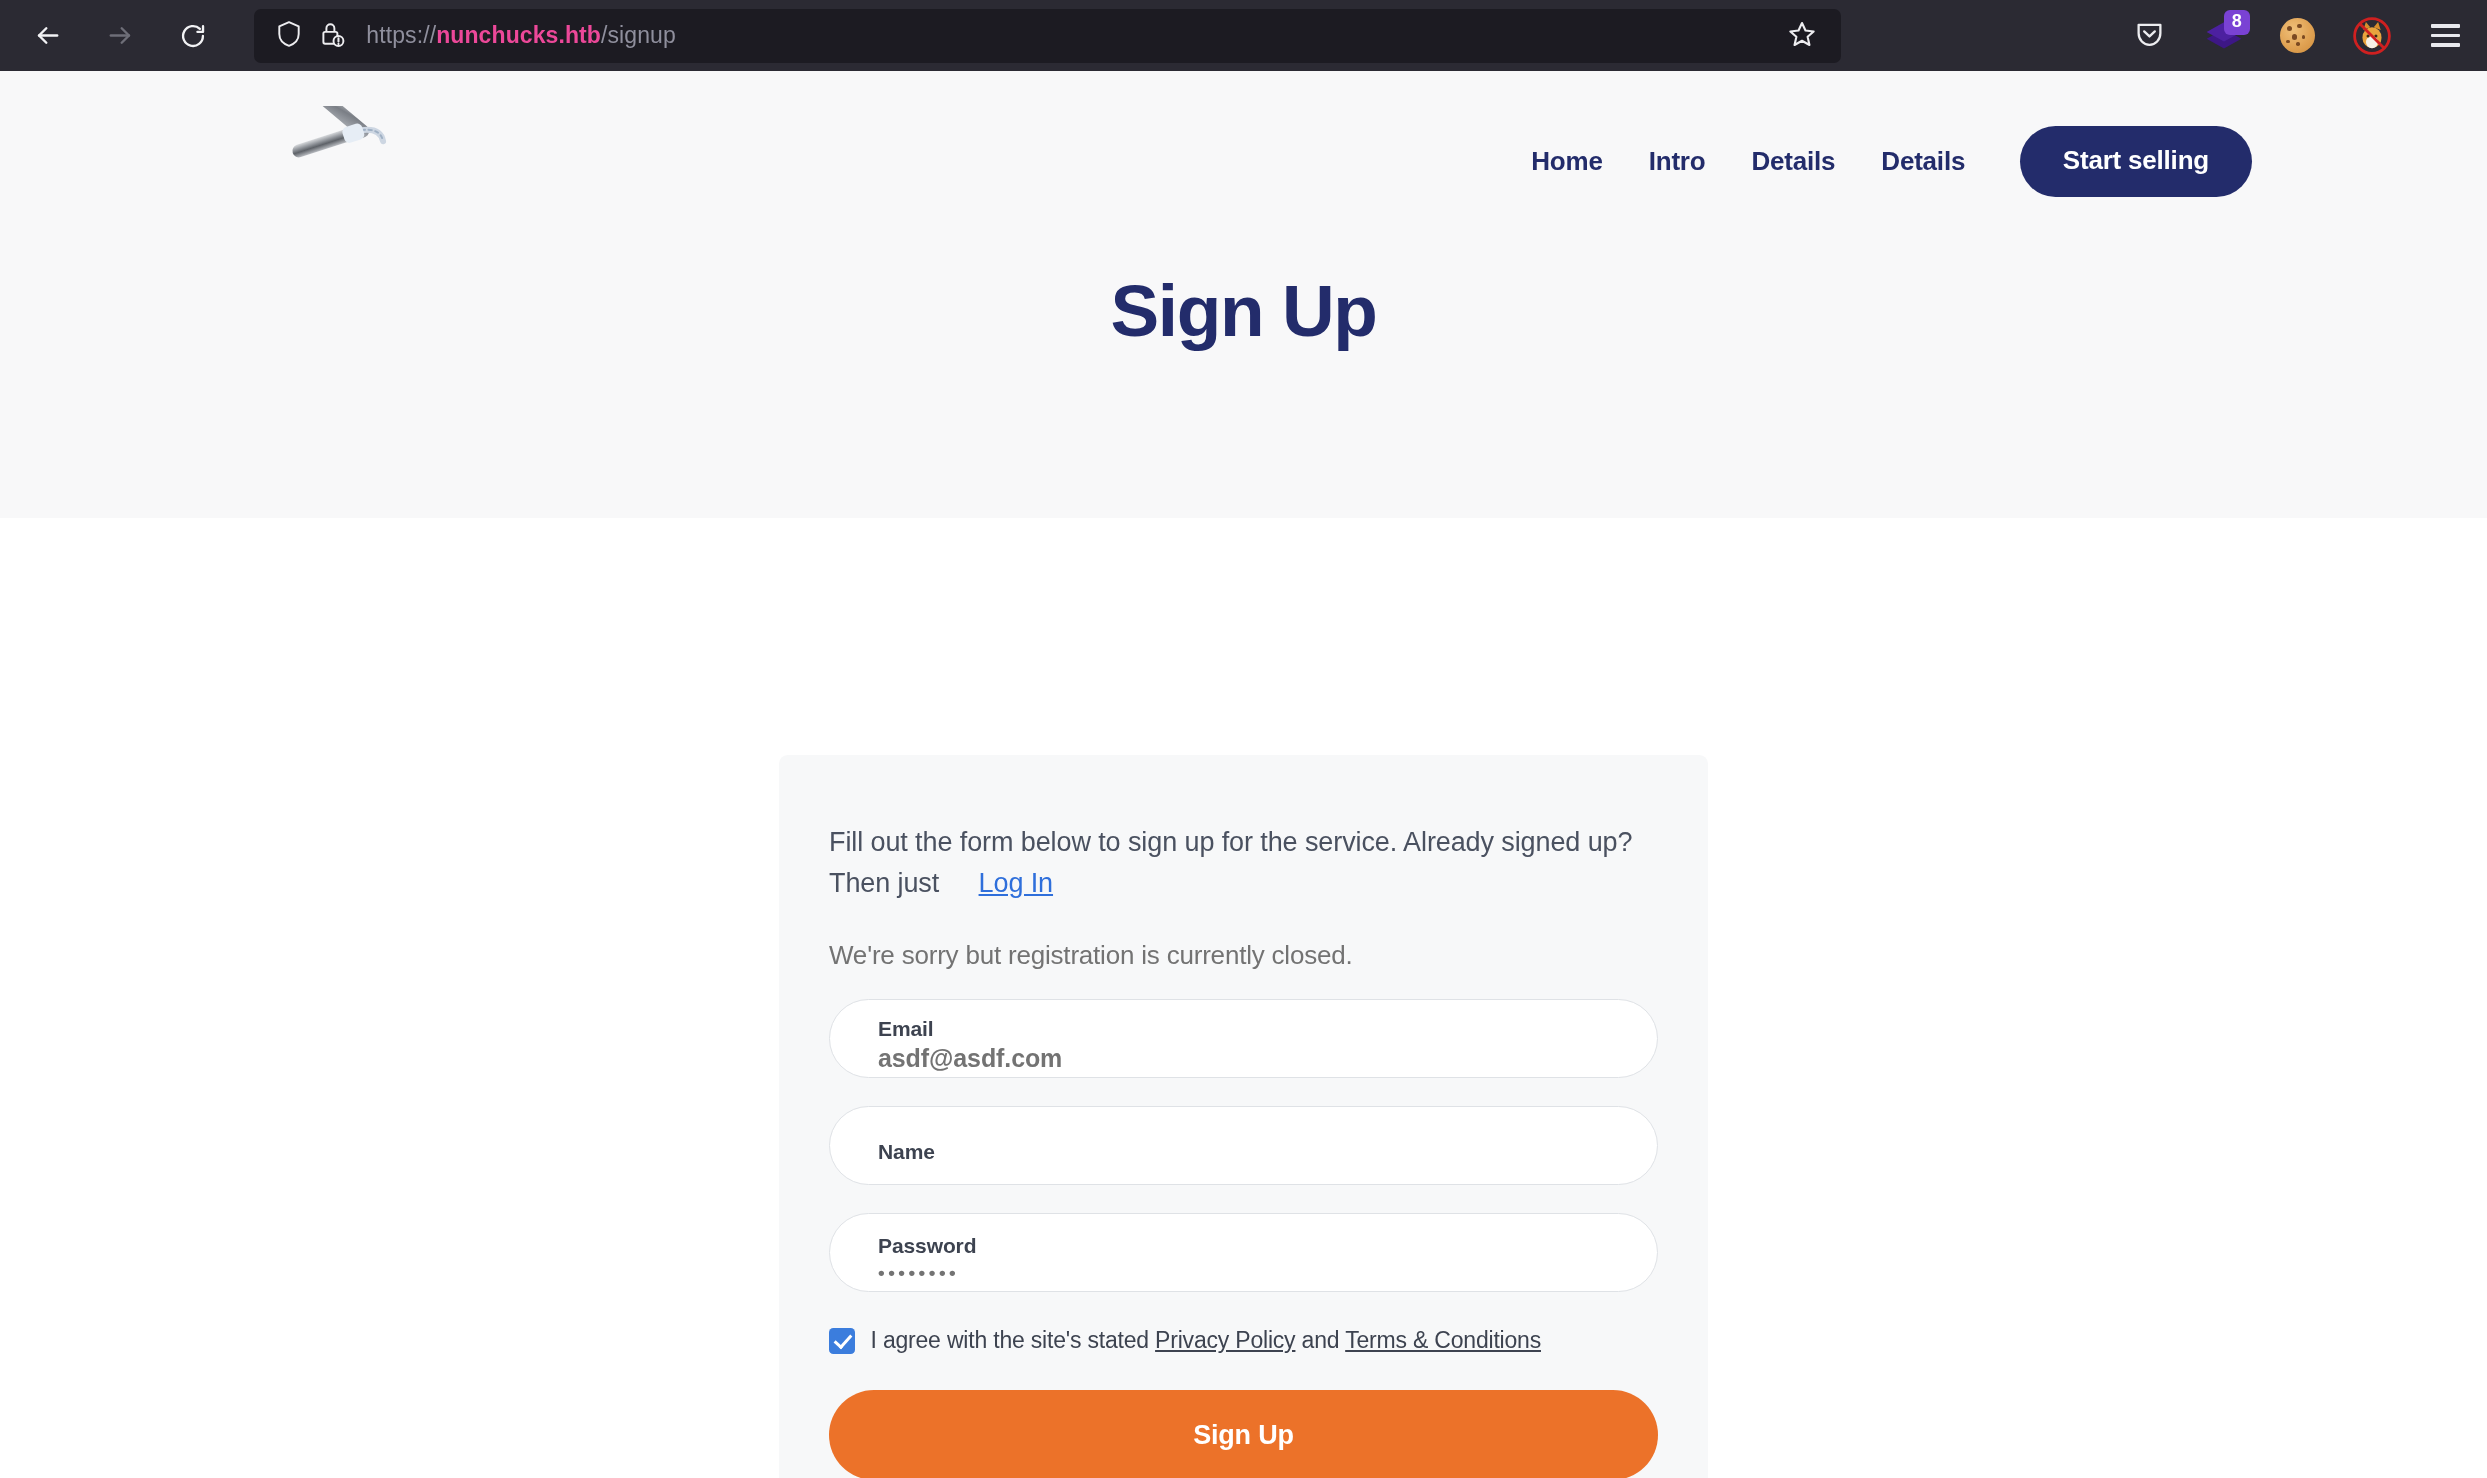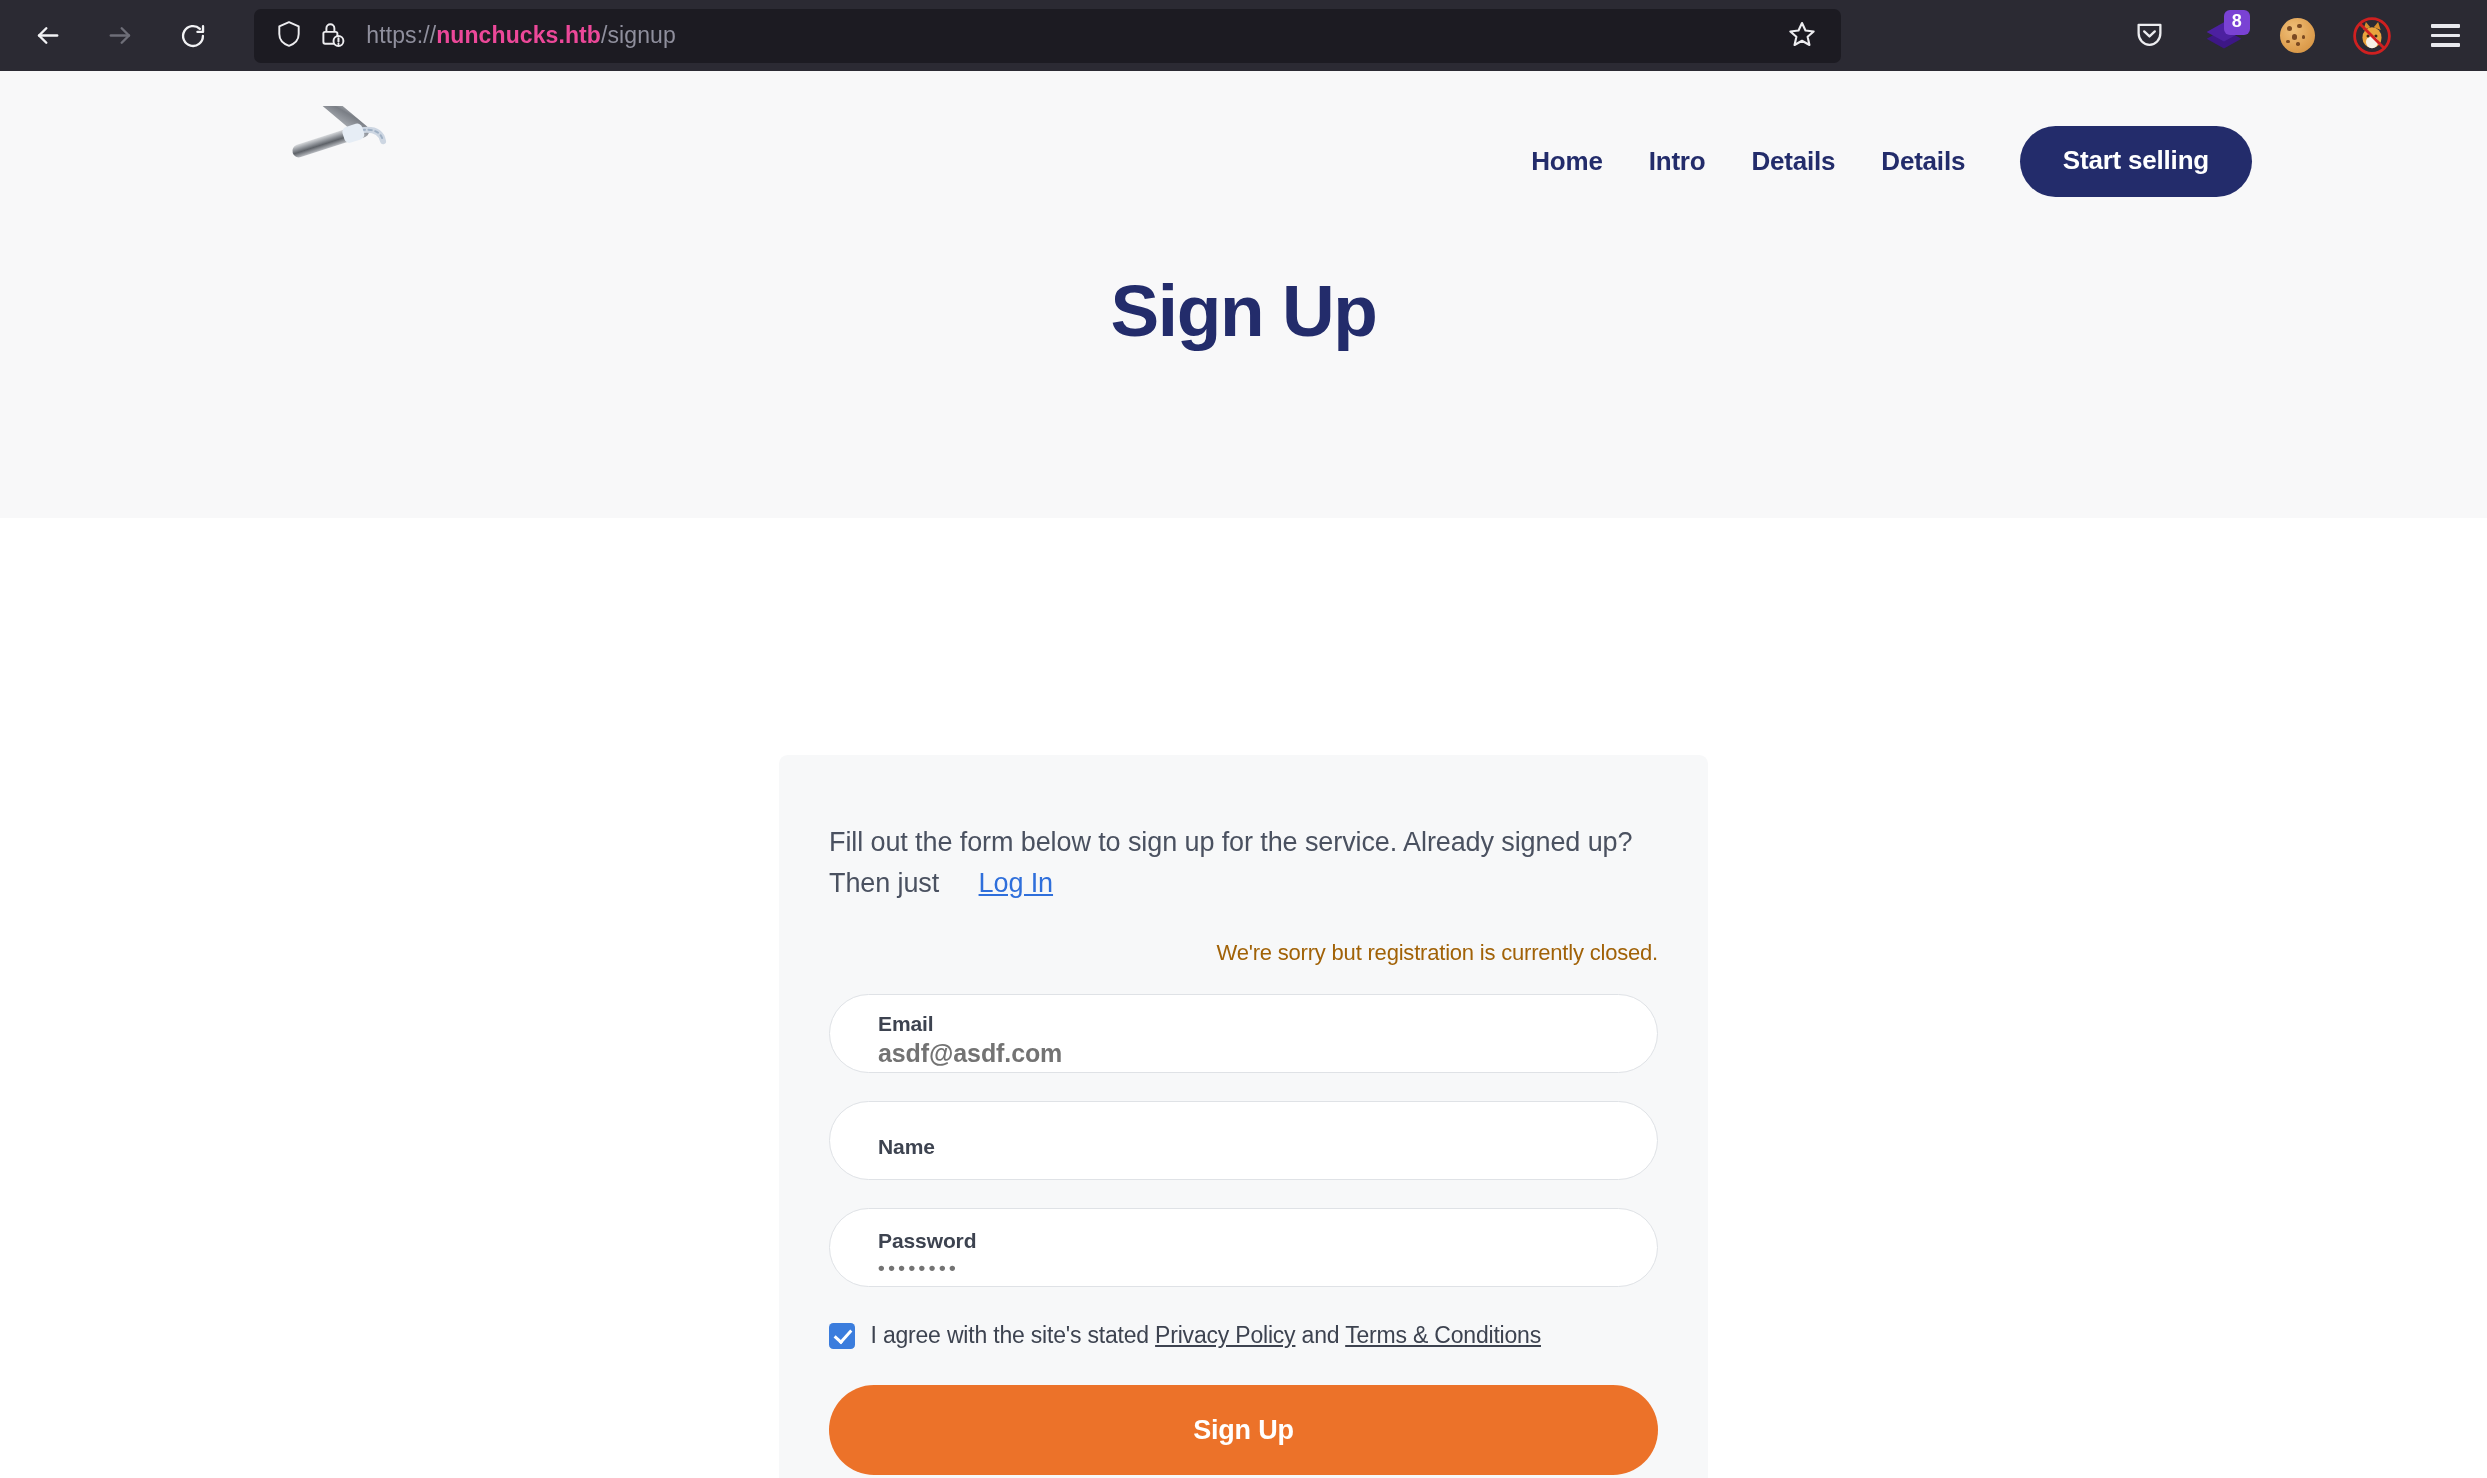--- a/index.html
+++ b/index.html
@@ -202,23 +202,23 @@
     color: #4a5160;
     letter-spacing: -0.1px;
   }
   #login-link {
     color: #2f6fdb;
     text-decoration: underline;
     margin-left: 32px;
   }
 
   #registration-closed {
-    text-align: right;
-    color: #a16207;
-    font-size: 22px;
+    text-align: left;
+    color: #737373;
+    font-size: 26px;
     font-weight: 400;
     margin-top: 36px;
     letter-spacing: -0.2px;
   }
 
   .field {
     margin-top: 28px;
     background: #ffffff;
     border: 1.7px solid #dfe2e6;
     border-radius: 41px;

